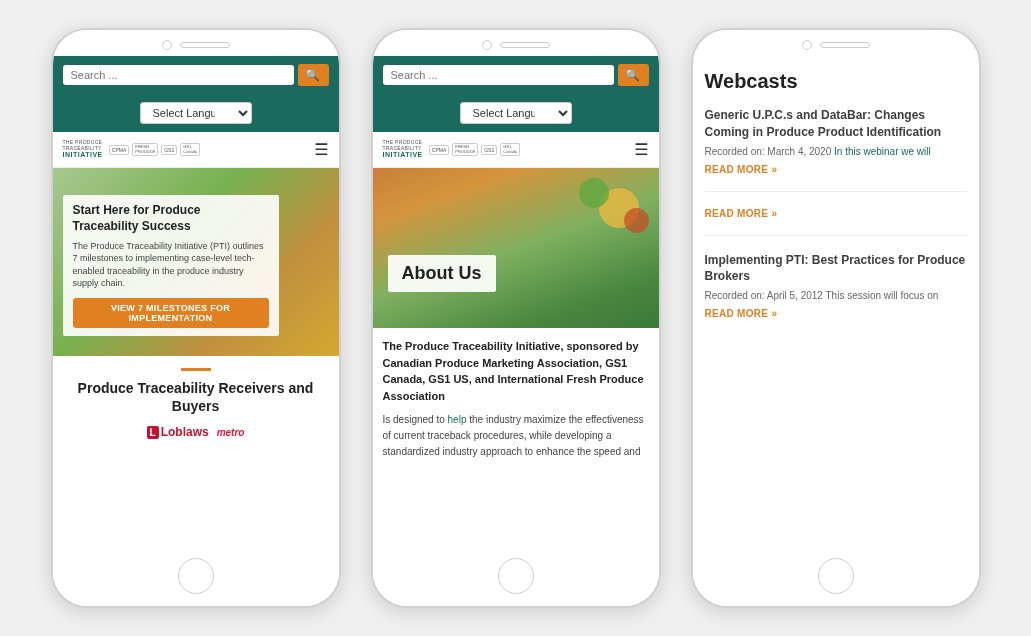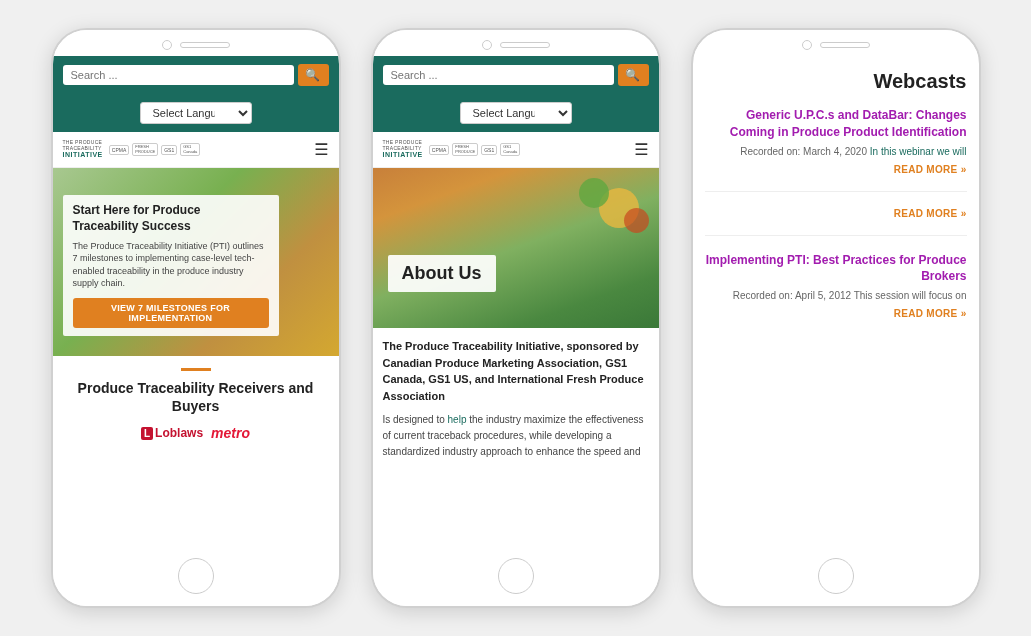--- a/index.html
+++ b/index.html
@@ -254,21 +254,21 @@
     .brand-loblaws {
       font-size: 12px;
       font-weight: bold;
       color: #c41230;
       display: flex;
       align-items: center;
       gap: 2px;
     }
 
     .brand-metro {
-      font-size: 14px;
+      font-size: 10px;
       font-weight: bold;
       color: #e31837;
       font-style: italic;
     }
 
     
     .about-hero {
       position: relative;
       height: 160px;
       background: linear-gradient(135deg, #d4a060 0%, #c8803a 30%, #8ab860 60%, #4a9040 100%);
@@ -309,21 +309,20 @@
     }
 
     .about-body span.highlight {
       color: #1a6b5e;
     }
 
     
     .webcasts-content {
       padding: 14px 12px;
       flex: 1;
-      text-align: right;
     }
 
     .webcasts-title {
       font-size: 20px;
       font-weight: bold;
       color: #222;
       margin-bottom: 14px;
     }
 
     .webcast-item {
@@ -332,21 +331,21 @@
       border-bottom: 1px solid #eee;
     }
 
     .webcast-item:last-child {
       border-bottom: none;
     }
 
     .webcast-item-title {
       font-size: 12px;
       font-weight: bold;
-      color: #a21caf;
+      color: #404040;
       line-height: 1.4;
       margin-bottom: 4px;
     }
 
     .webcast-meta {
       font-size: 10px;
       color: #666;
       line-height: 1.4;
       margin-bottom: 5px;
     }

